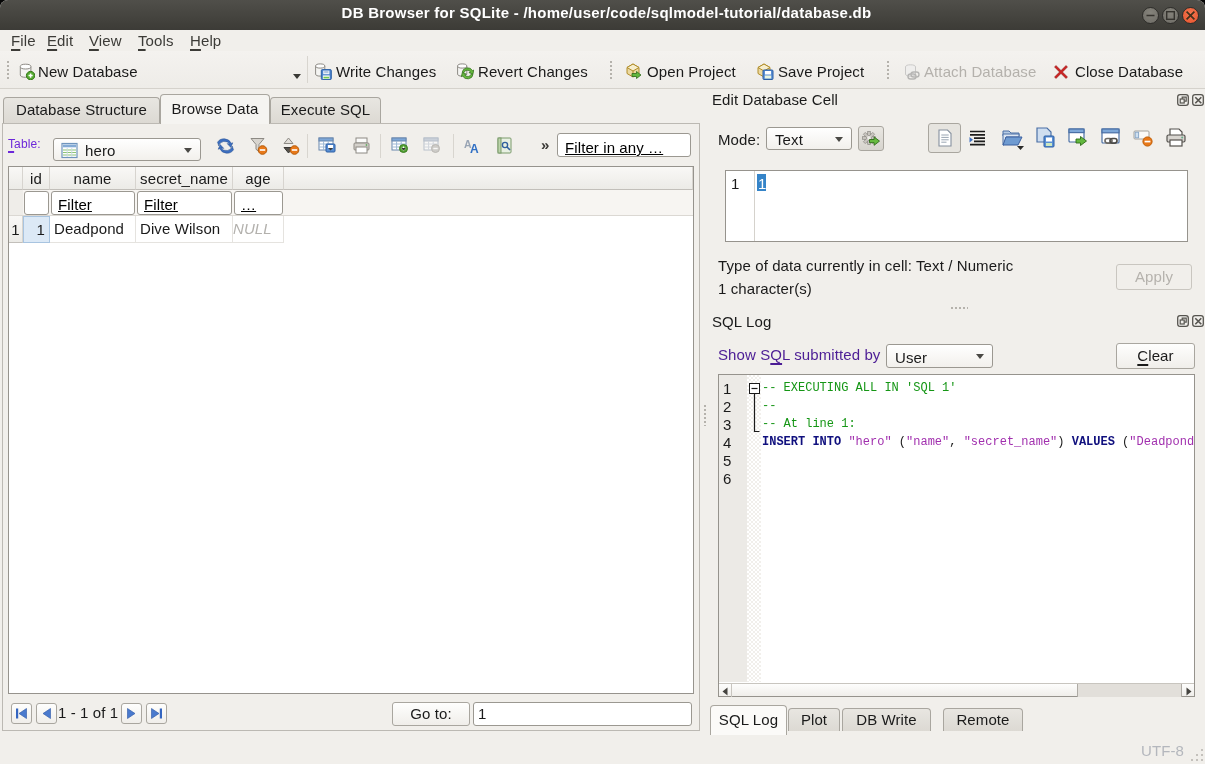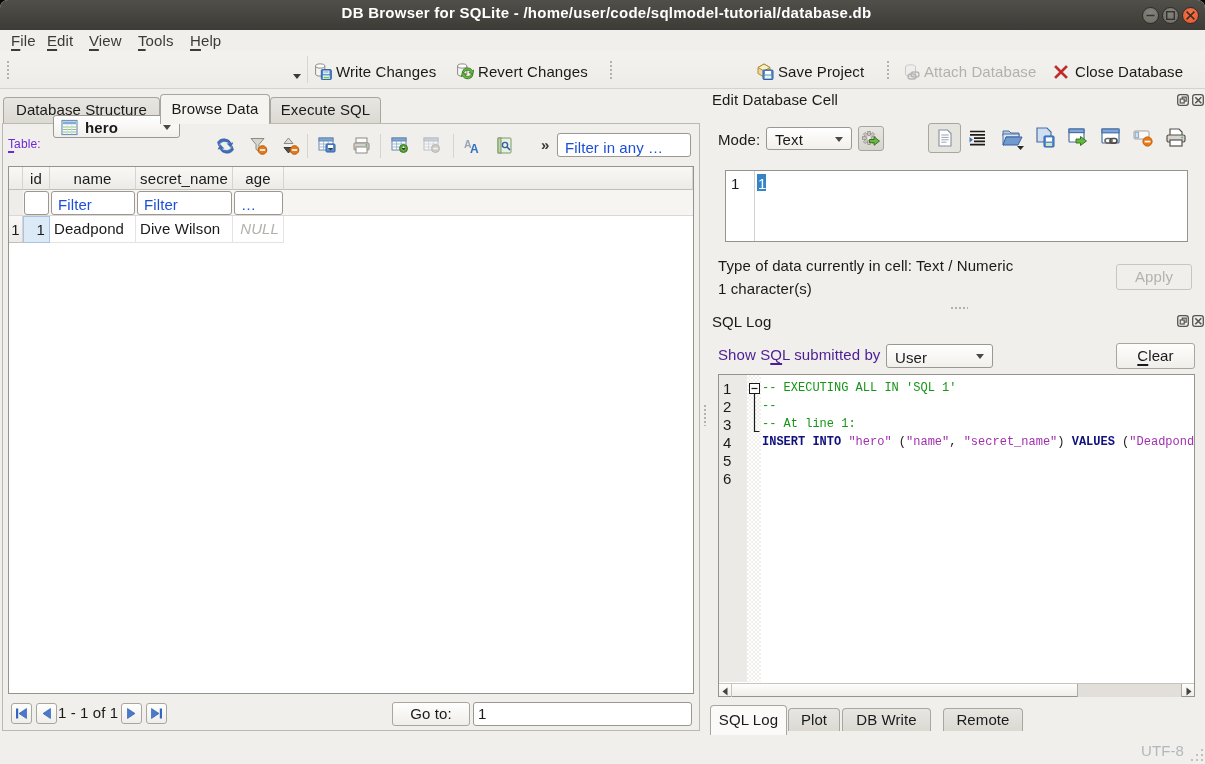--- a/index.html
+++ b/index.html
@@ -47,21 +47,21 @@
   border-radius:3px; background:linear-gradient(#ffffff,#f2f0ec);
   font-size:15px; color:#1a1a1a; }
 .combo .arrow { position:absolute; right:8px; top:50%; margin-top:-2px;
   width:0; height:0; border-left:4px solid transparent; border-right:4px solid transparent;
   border-top:5px solid #4a4945; }
 .btn { position:absolute; border:1px solid #a9a69f; border-radius:3px;
   background:linear-gradient(#fefefd,#f0eeea); font-size:15px; color:#1a1a1a;
   text-align:center; }
 .input { position:absolute; border:1px solid #9b9891; border-radius:3px; background:#fff;
   font-size:15px; color:#1a1a1a; }
-.ph { color:#1d4ed8; }
+.ph { color:#000000;text-decoration:underline; }
 
 
 .grid { position:absolute; left:8px; top:166px; width:686px; height:528px;
   border:1px solid #96938d; background:#fff; }
 .gh { position:absolute; background:linear-gradient(#f9f8f6,#ecebe7);
   border-right:1px solid #d7d4cf; border-bottom:1px solid #c2bfba;
   font-size:15px; color:#1a1a1a; text-align:center; }
 .cell { position:absolute; font-size:15px; color:#1a1a1a; border-right:1px solid #e5e3df;
   border-bottom:1px solid #e5e3df; background:#fff; }
 
@@ -87,20 +87,29 @@
   </div>
   <div class="menubar">
     <span style="left:11px"><span class="mn">F</span>ile</span>
     <span style="left:47px"><span class="mn">E</span>dit</span>
     <span style="left:89px"><span class="mn">V</span>iew</span>
     <span style="left:138px"><span class="mn">T</span>ools</span>
     <span style="left:190px"><span class="mn">H</span>elp</span>
   </div>
   <div class="toolbar" id="toolbar">
     <div class="handle" style="left:6px"></div>
+    <div class="tb-item" style="left:18px; gap:3px;">
+      <svg width="17" height="17" viewBox="0 0 17 17">
+        <path d="M2.3 3.6 v8.3 a5.3 2.4 0 0 0 10.6 0 v-8.3" fill="#f4f4f2" stroke="#8e8b85"></path>
+        <ellipse cx="7.6" cy="3.6" rx="5.3" ry="2.4" fill="#fefefe" stroke="#8e8b85"></ellipse>
+        <circle cx="12.6" cy="12.6" r="4.2" fill="#55ab31" stroke="#2f7313"></circle>
+        <path d="M12.6 10.5 v4.2 M10.5 12.6 h4.2" stroke="#fff" stroke-width="1.5"></path>
+      </svg>
+      <span>New Database</span>
+    </div>
     <div class="abs" style="left:293px; top:23px; width:0; height:0; border-left:4px solid transparent; border-right:4px solid transparent; border-top:5px solid #3a3935;"></div>
     <div class="tsep" style="left:307px"></div>
     <div class="tb-item" style="left:314px">
       <svg width="18" height="17" viewBox="0 0 18 17">
         <path d="M1.6 3 v8 a4.6 2.1 0 0 0 9.2 0 v-8" fill="#f4f4f2" stroke="#8e8b85"></path>
         <ellipse cx="6.2" cy="3" rx="4.6" ry="2.1" fill="#fefefe" stroke="#8e8b85"></ellipse>
         <rect x="7.3" y="6.6" width="10" height="10" rx="1" fill="#4c82ce" stroke="#2b5fa5"></rect>
         <rect x="9.2" y="7.6" width="6.2" height="3.6" fill="#eef4fb"></rect>
         <path d="M10.2 8.4 h4.2 M10.2 9.6 h4.2" stroke="#9ab4d4" stroke-width="0.8"></path>
         <rect x="8.9" y="12.4" width="6.8" height="3.6" fill="#f4faf0"></rect>
@@ -111,20 +120,29 @@
     <div class="tb-item" style="left:456px">
       <svg width="18" height="17" viewBox="0 0 18 17">
         <path d="M1.6 3 v8 a4.6 2.1 0 0 0 9.2 0 v-8" fill="#f4f4f2" stroke="#8e8b85"></path>
         <ellipse cx="6.2" cy="3" rx="4.6" ry="2.1" fill="#fefefe" stroke="#8e8b85"></ellipse>
         <path d="M6.2 9.2 a5.5 5.2 0 0 1 10.3 -1.6 l1.4 -0.6 -1 4.2 -4 -1.6 1.6 -0.7 a3.6 3.4 0 0 0 -6.6 0.8 z" fill="#65b83e" stroke="#2f6b1a" stroke-width="0.7"></path>
         <path d="M17 11.5 a5.5 5.2 0 0 1 -10.3 1.6 l-1.4 0.6 1 -4.2 4 1.6 -1.6 0.7 a3.6 3.4 0 0 0 6.6 -0.8 z" fill="#65b83e" stroke="#2f6b1a" stroke-width="0.7"></path>
       </svg>
       <span>Revert Changes</span>
     </div>
     <div class="handle" style="left:609px"></div>
+    <div class="tb-item" style="left:625px">
+      <svg width="18" height="17" viewBox="0 0 18 17">
+        <path d="M8 1 l6 3.5 v6 l-6 3.5 -6-3.5 v-6z" fill="#ecd9a0" stroke="#b08c28"></path>
+        <path d="M8 1 l6 3.5 -6 3.5 -6 -3.5z" fill="#f7eecd" stroke="#b08c28"></path>
+        <path d="M8 8 v6" stroke="#b08c28"></path>
+        <path d="M7 10.5 h4.5 v-2 l4.5 3.5 -4.5 3.5 v-2 h-4.5 z" fill="#63b83e" stroke="#2f6b1a" stroke-width="0.8"></path>
+      </svg>
+      <span>Open Project</span>
+    </div>
     <div class="tb-item" style="left:756px">
       <svg width="18" height="17" viewBox="0 0 18 17">
         <path d="M8 1 l6 3.5 v6 l-6 3.5 -6-3.5 v-6z" fill="#ecd9a0" stroke="#b08c28"></path>
         <path d="M8 1 l6 3.5 -6 3.5 -6 -3.5z" fill="#f7eecd" stroke="#b08c28"></path>
         <rect x="7" y="7" width="10" height="9.5" rx="1" fill="#5a8fd4" stroke="#2b5fa5"></rect>
         <rect x="9" y="8" width="6" height="3.5" fill="#fff"></rect>
         <rect x="8.8" y="12.5" width="6.4" height="3" fill="#e8f5e0"></rect>
       </svg>
       <span>Save Project</span>
     </div>
@@ -147,21 +165,21 @@
   </div>
 
   <div class="pane" style="left:2px; top:123px; width:698px; height:608px;"></div>
   <div id="lefttabs">
     <div class="tab" style="left:3px; top:97px; width:157px; height:26px; line-height:23px;">Database Structure</div>
     <div class="tab" style="left:270px; top:97px; width:111px; height:26px; line-height:23px;">Execute SQL</div>
     <div class="tab active" style="left:160px; top:94px; width:110px; height:30px; line-height:27px; z-index:3;">Browse Data</div>
   </div>
   <div id="tablerow">
     <div class="abs" style="left:8px; top:137px; font-size:12px; color:#6d28d9;"><span class="mn">T</span>able:</div>
-    <div class="combo" style="left:53px; top:115px; width:127px; height:23px;font-weight:bold;">
+    <div class="combo" style="left:53px; top:138px; width:148px; height:23px;">
       <svg class="abs" style="left:7px; top:3px;" width="17" height="17" viewBox="0 0 17 17">
         <rect x="1" y="1.5" width="15" height="14" fill="#fff" stroke="#6f94bd" stroke-width="1.2"></rect>
         <rect x="2" y="2.5" width="13" height="2.8" fill="#84abd6"></rect>
         <path d="M2 8 h13 M2 10.5 h13 M2 13 h13" stroke="#8cc475" stroke-width="1.1"></path>
         <path d="M6.2 6 v9 M10.8 6 v9" stroke="#ccd9e6" stroke-width="1"></path>
       </svg>
       <span class="abs" style="left:31px; top:3px;">hero</span>
       <span class="arrow"></span>
     </div>
     <svg class="abs" style="left:216px; top:137px;" width="19" height="18" viewBox="0 0 19 18">
@@ -247,21 +265,21 @@
       </div>
     <div class="input" style="left:234px; top:191px; width:49px; height:24px;">
         <span class="abs ph" style="left:6px; top:4px;">…</span>
       </div>
     <div class="abs" style="left:9px; top:215px; width:684px; height:1px; background:#dbd8d3;"></div>
 
     <div class="gh" style="left:9px; top:216px; width:14px; height:27px; line-height:27px;">1</div>
     <div class="cell" style="left:23px; top:216px; width:27px; height:27px; background:#dce9f6; border:1px solid #a8c4e0; line-height:25px; text-align:right; padding-right:4px;">1</div>
     <div class="cell" style="left:50px; top:216px; width:86px; height:27px; line-height:26px; padding-left:4px;">Deadpond</div>
     <div class="cell" style="left:136px; top:216px; width:97px; height:27px; line-height:26px; padding-left:4px;">Dive Wilson</div>
-    <div class="cell" style="left:233px; top:216px; width:51px; height:27px; line-height:26px; text-align:right; padding-right:4px; color:#b3b1ad; font-style:italic;">NULL</div>
+    <div class="cell" style="left:233px; top:216px; width:51px; height:27px; line-height:26px; padding-right:4px; color:#b3b1ad; font-style:italic;">NULL</div>
   </div>
   <div id="navrow">
     <div class="btn" style="left:11px; top:703px; width:21px; height:21px;"><svg width="13" height="11" viewBox="0 0 13 11" style="margin-top:4px;">
           <rect x="1" y="0.5" width="2.2" height="10" fill="#3465c0"></rect>
           <path d="M11.5 0.5 v10 l-7.5 -5 z" fill="#4a7ace" stroke="#2b56a5" stroke-width="0.6"></path>
         </svg></div>
     <div class="btn" style="left:36px; top:703px; width:21px; height:21px;"><svg width="11" height="11" viewBox="0 0 11 11" style="margin-top:4px;">
           <path d="M9.5 0.5 v10 l-7.5 -5 z" fill="#4a7ace" stroke="#2b56a5" stroke-width="0.6"></path>
         </svg></div>
     <div class="abs" style="left:58px; top:704px; font-size:15px; color:#1a1a1a;">1 - 1 of 1</div>

